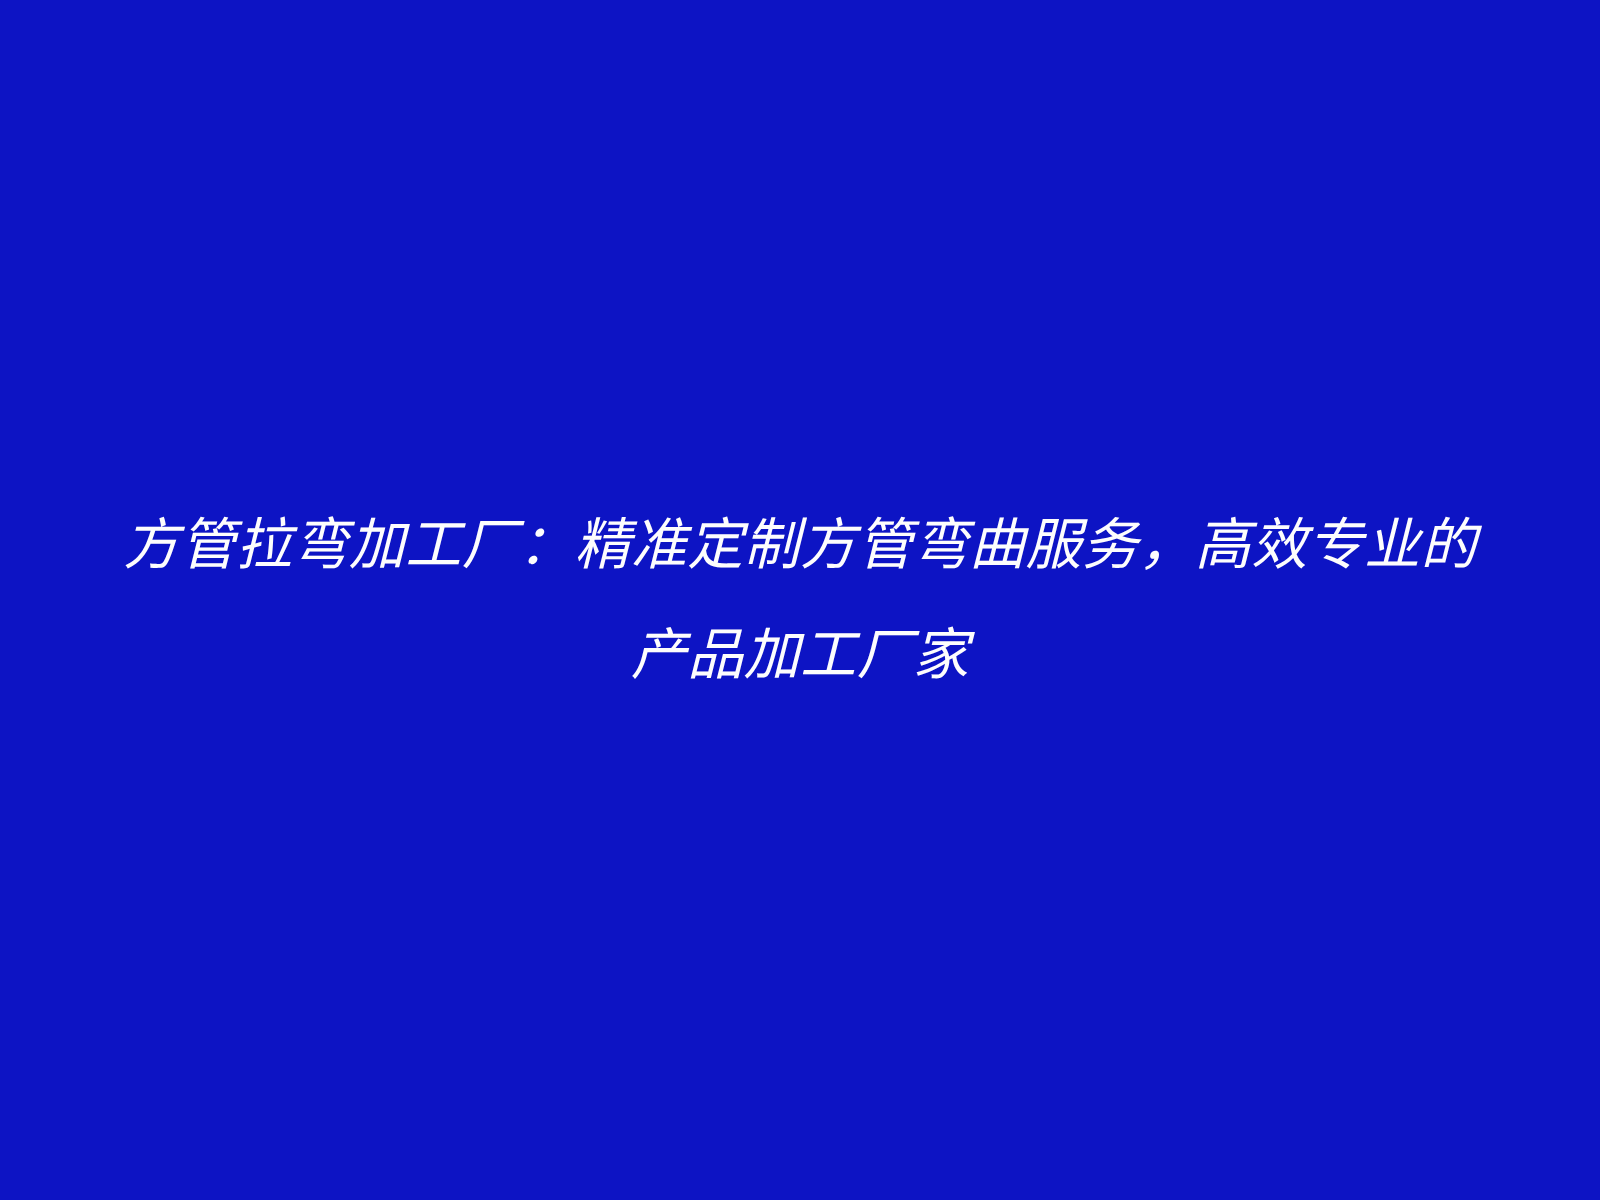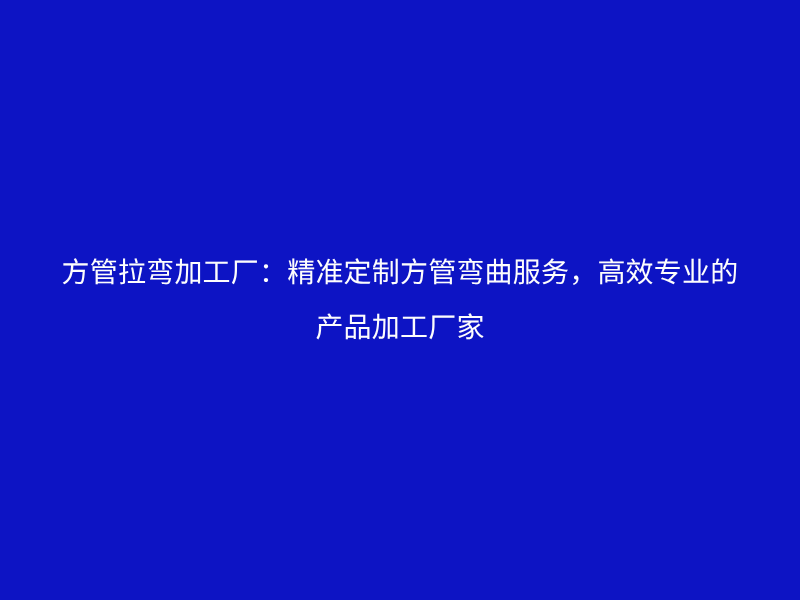--- a/index.html
+++ b/index.html
@@ -21,20 +21,21 @@
     display: flex;
     align-items: center;
     justify-content: center;
     background-color: #0d14c4;
   }
   #title-block {
     box-sizing: border-box;
     width: 700px;
     padding: 0 4px;
     text-align: center;
+    font-style: italic;
   }
   #title-text {
     display: block;
     margin: 0;
     color: #fdfdfd;
     font-family: "DejaVu Sans", "Liberation Sans", sans-serif;
     font-size: 28px;
     font-weight: 400;
     line-height: 55px;
     letter-spacing: 0.2px;

